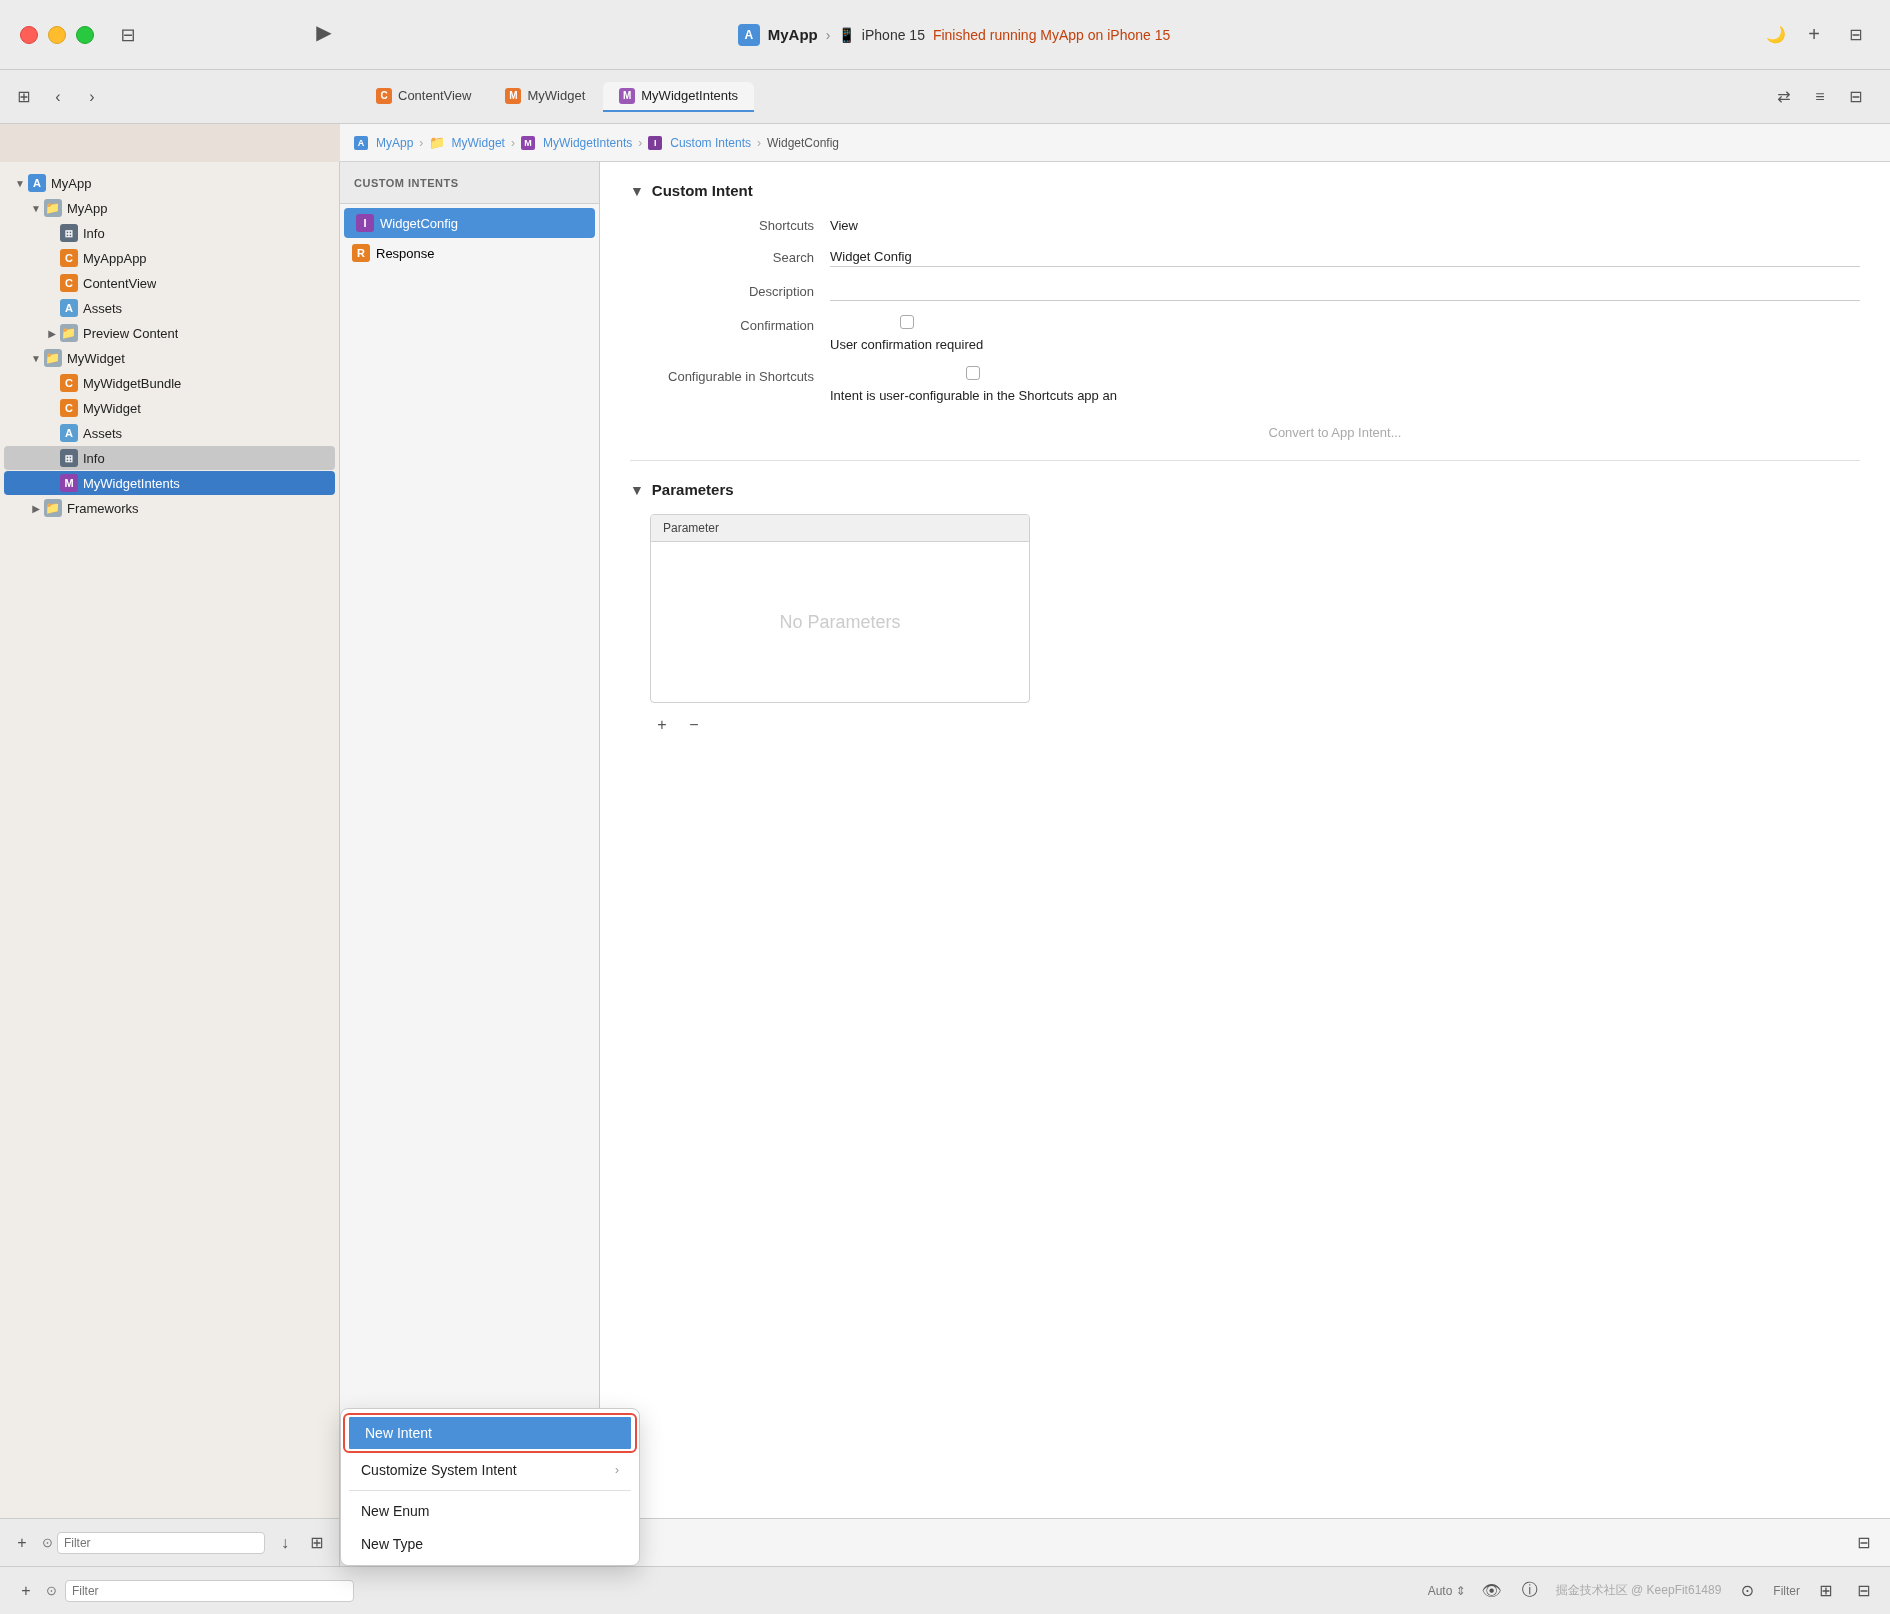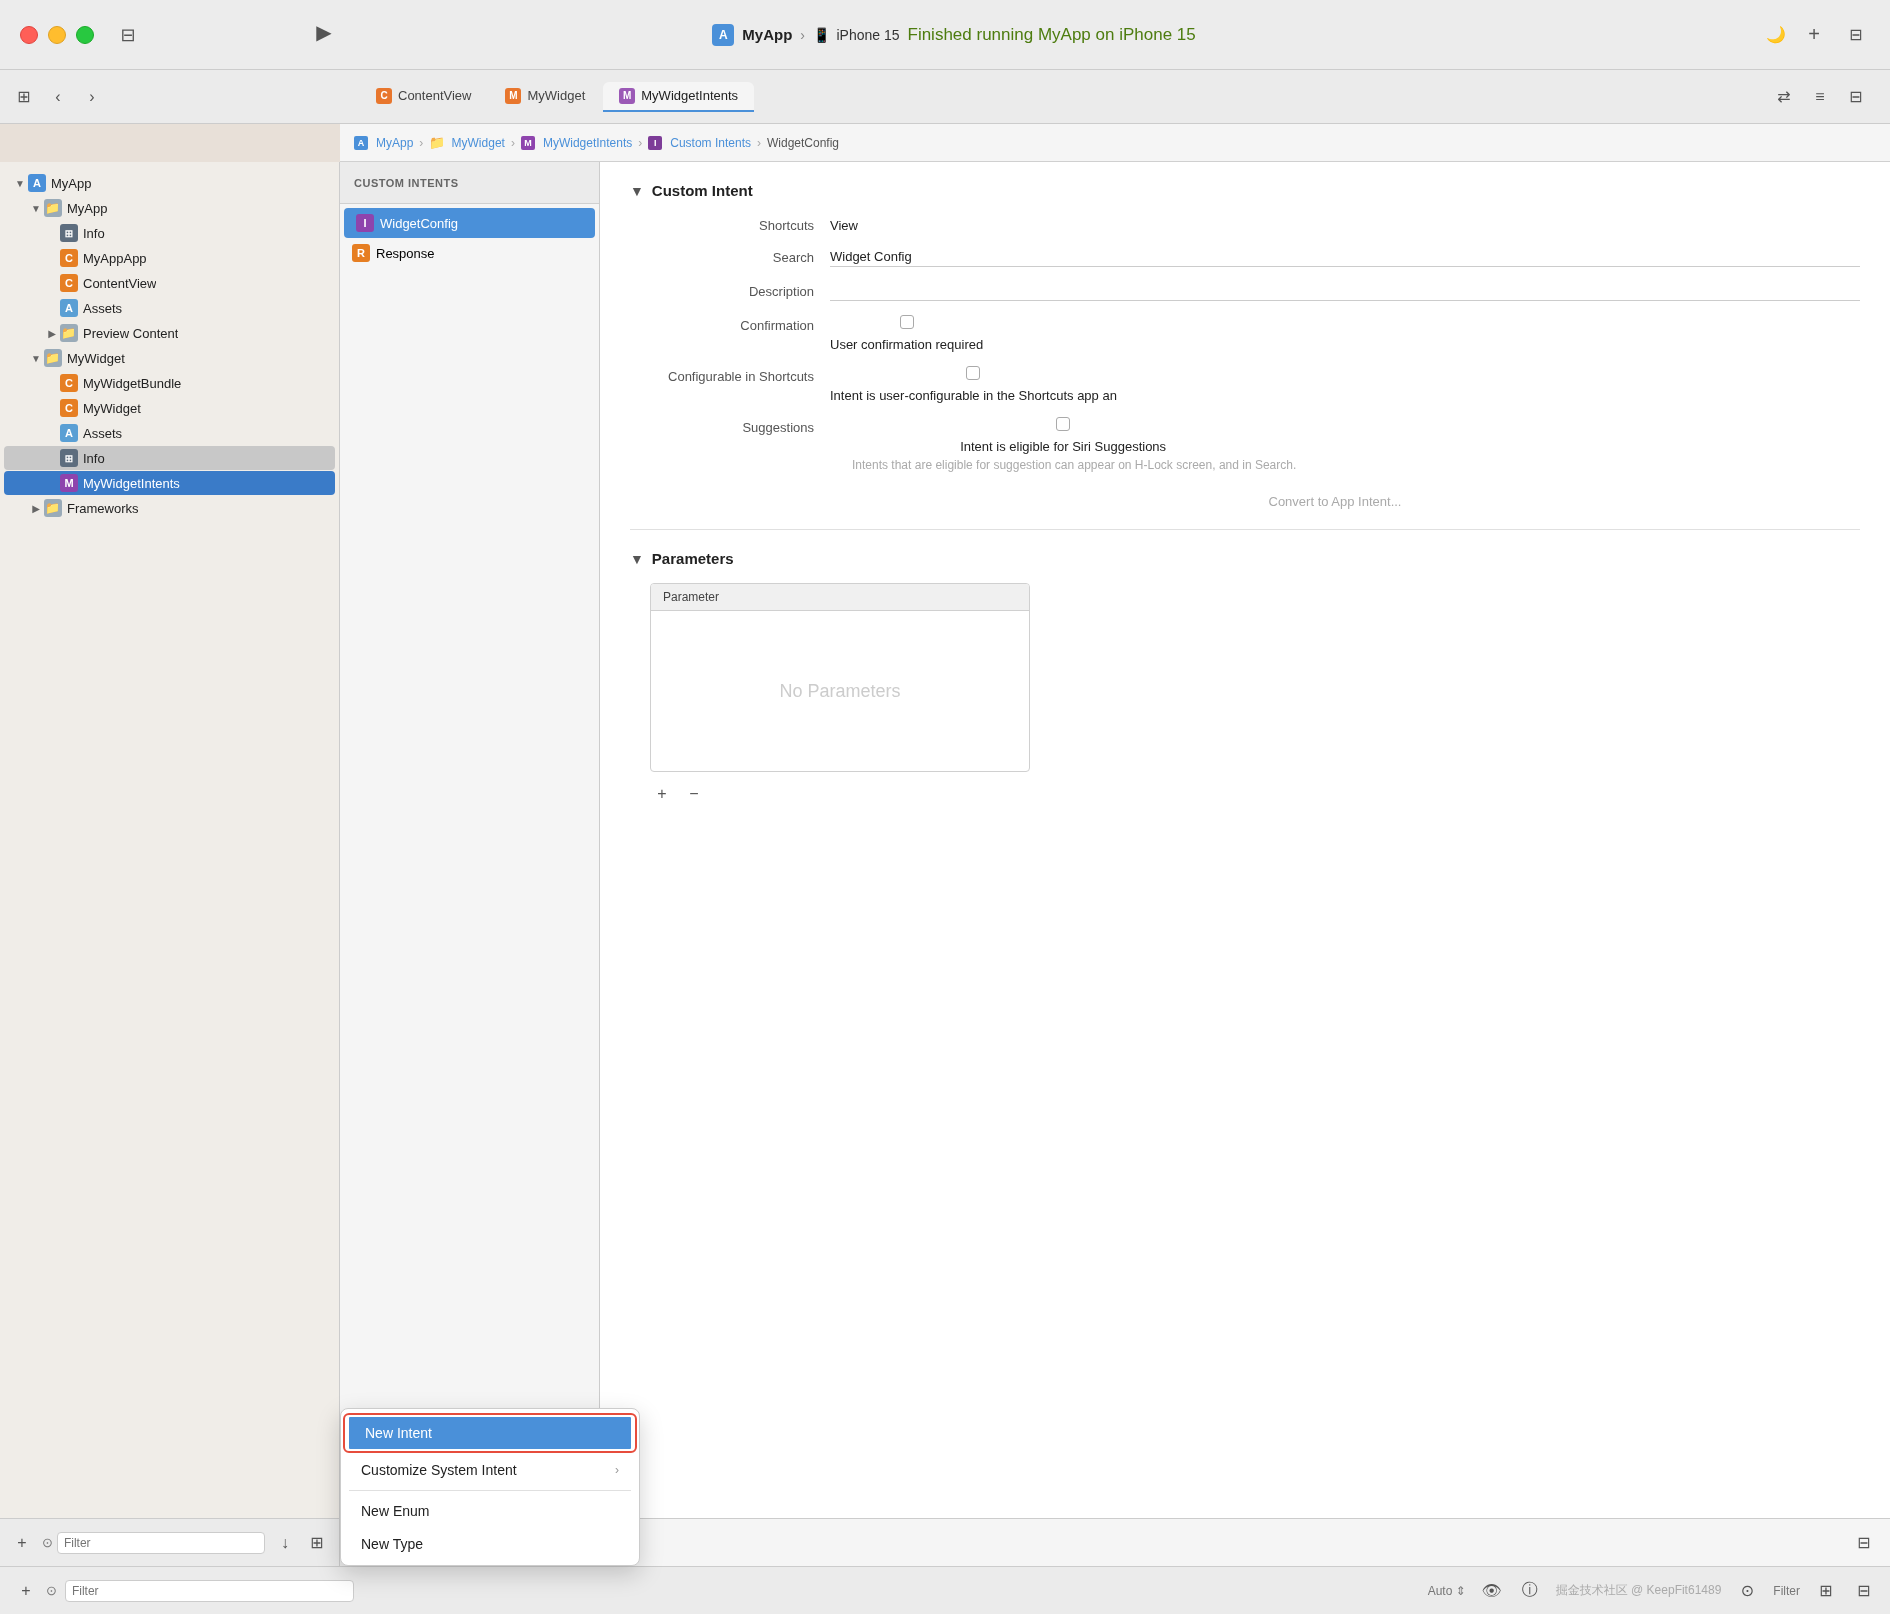--- a/index.html
+++ b/index.html
@@ -75,22 +75,22 @@
     .titlebar-breadcrumb {
       color: #888;
       font-size: 14px;
     }
     .titlebar-device {
       display: flex; align-items: center; gap: 6px;
       color: #333;
       font-size: 14px;
     }
     .titlebar-status {
-      color: #4d7c0f;
-      font-size: 17px;
+      color: #c2410c;
+      font-size: 14px;
     }
     .titlebar-right {
       display: flex; align-items: center; gap: 14px;
       padding-right: 20px;
     }
 
     
     .run-btn {
       width: 28px; height: 28px;
       background: transparent;
@@ -842,30 +842,20 @@
 
 
       <div class="form-row">
         <span class="form-label">Configurable in Shortcuts</span>
         <div class="checkbox-row">
           <div class="checkbox-styled"></div>
           <span class="checkbox-label-text">Intent is user-configurable in the Shortcuts app an</span>
         </div>
       </div>
 
-      <div class="form-row">
-        <span class="form-label">Suggestions</span>
-        <div>
-          <div class="checkbox-row">
-            <div class="checkbox-styled"></div>
-            <span class="checkbox-label-text">Intent is eligible for Siri Suggestions</span>
-          </div>
-          <div class="hint-text" style="padding-left:22px;margin-top:4px;max-width:500px;">Intents that are eligible for suggestion can appear on H-Lock screen, and in Search.</div>
-        </div>
-      </div>
 
       <div style="text-align:center;margin:10px 0 10px 180px;">
         <button class="convert-btn">Convert to App Intent...</button>
       </div>
 
       <div class="divider"></div>
 
       <div class="section-header">
         <span class="section-chevron">▼</span>
         <span class="section-title">Parameters</span>

